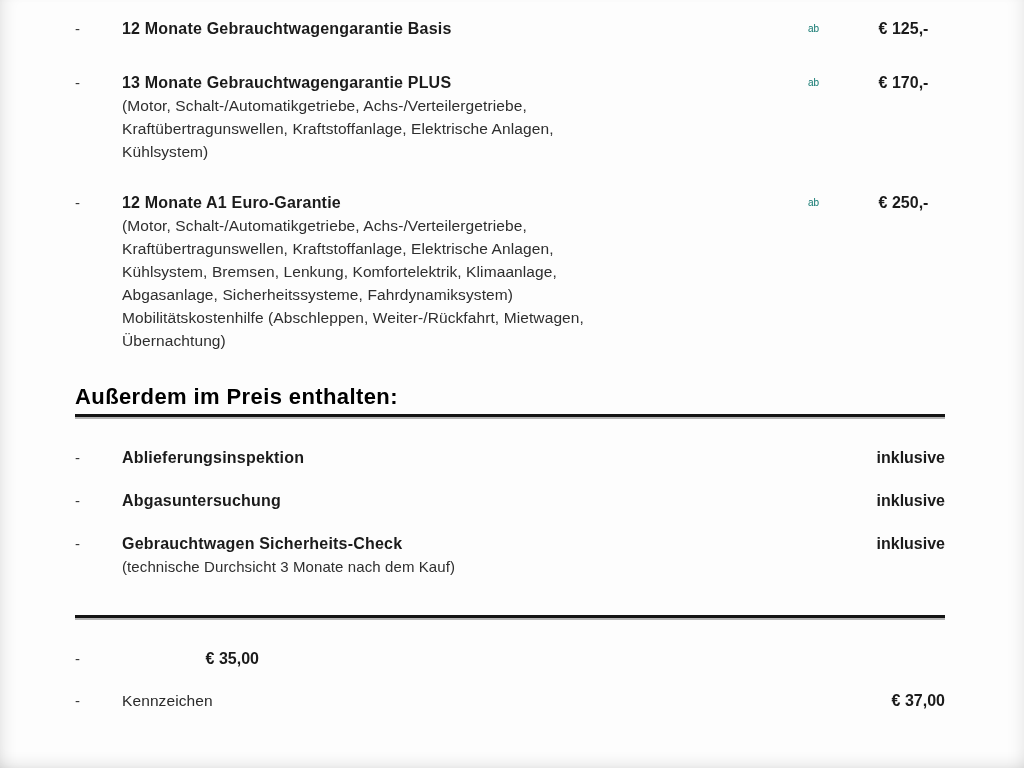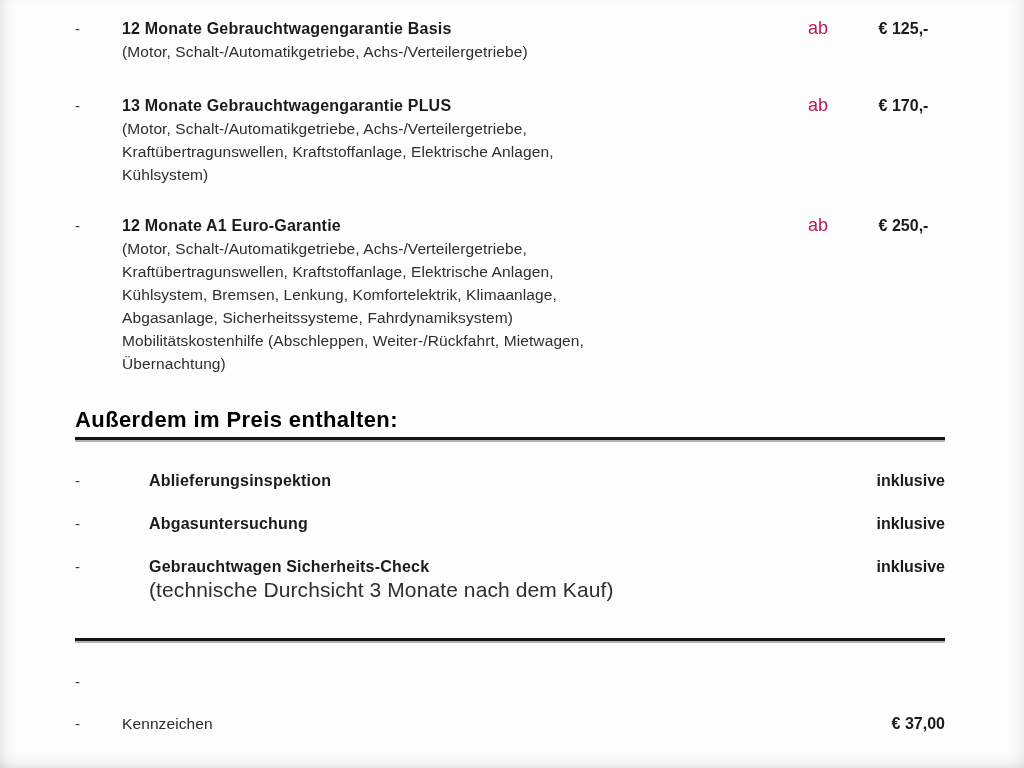--- a/index.html
+++ b/index.html
@@ -44,23 +44,23 @@
   .w-desc {
     font-size: 15.5px;
     line-height: 23px;
     white-space: pre-line;
     color: #2e2e2e;
     letter-spacing: 0.1px;
   }
   .w-ab {
     flex: 0 0 54px;
     width: 54px;
-    font-size: 18px;
-    line-height: 23px;
-    color: #be185d;
+    font-size: 10px;
+    line-height: 23px;
+    color: #0f766e;
   }
   .w-price {
     flex: 0 0 83px;
     width: 83px;
     font-size: 16px;
     font-weight: bold;
     line-height: 23px;
     white-space: nowrap;
     text-align: center;
   }
@@ -79,29 +79,29 @@
     margin-top: 6px;
     height: 3px;
     background: #141414;
     box-shadow: 0 2px 0 rgba(40,40,40,0.35);
   }
 
   
   .inc-list { margin-top: 29px; }
   .inc-row { display: flex; align-items: flex-start; margin-bottom: 20px; }
   .inc-row:last-child { margin-bottom: 0; }
-  .inc-text { flex: 1 1 auto; padding-right: 8px; margin-left: 27px; }
+  .inc-text { flex: 1 1 auto; padding-right: 8px; }
   .inc-label {
     font-size: 16px;
     font-weight: bold;
     line-height: 23px;
     letter-spacing: 0.2px;
   }
   .inc-sub {
-    font-size: 21px;
+    font-size: 15px;
     line-height: 23px;
     color: #2e2e2e;
     letter-spacing: 0.1px;
   }
   .inc-value {
     flex: 0 0 137px;
     width: 137px;
     font-size: 16px;
     font-weight: bold;
     line-height: 23px;
@@ -132,21 +132,20 @@
 </head>
 <body>
 
 <div class="page">
   <div class="content">
 
     <div class="w-item mb1">
       <div class="bullet">-</div>
       <div class="w-text">
         <div class="w-title">12 Monate Gebrauchtwagengarantie Basis</div>
-        <div class="w-desc">(Motor, Schalt-/Automatikgetriebe, Achs-/Verteilergetriebe)</div>
       </div>
       <div class="w-ab">ab</div>
       <div class="w-price">€ 125,-</div>
     </div>
 
     <div class="w-item mb2">
       <div class="bullet">-</div>
       <div class="w-text">
         <div class="w-title">13 Monate Gebrauchtwagengarantie PLUS</div>
         <div class="w-desc">(Motor, Schalt-/Automatikgetriebe, Achs-/Verteilergetriebe,
@@ -203,20 +202,21 @@
         </div>
       </div>
     </div>
 
     <div class="section-2">
       <div class="rule"></div>
 
       <div class="opt-list">
         <div class="opt-row">
           <div class="bullet">-</div>
+          <div class="opt-price">€ 35,00</div>
         </div>
 
         <div class="opt-row">
           <div class="bullet">-</div>
           <div class="opt-label">Kennzeichen</div>
           <div class="opt-price">€ 37,00</div>
         </div>
       </div>
     </div>
 

